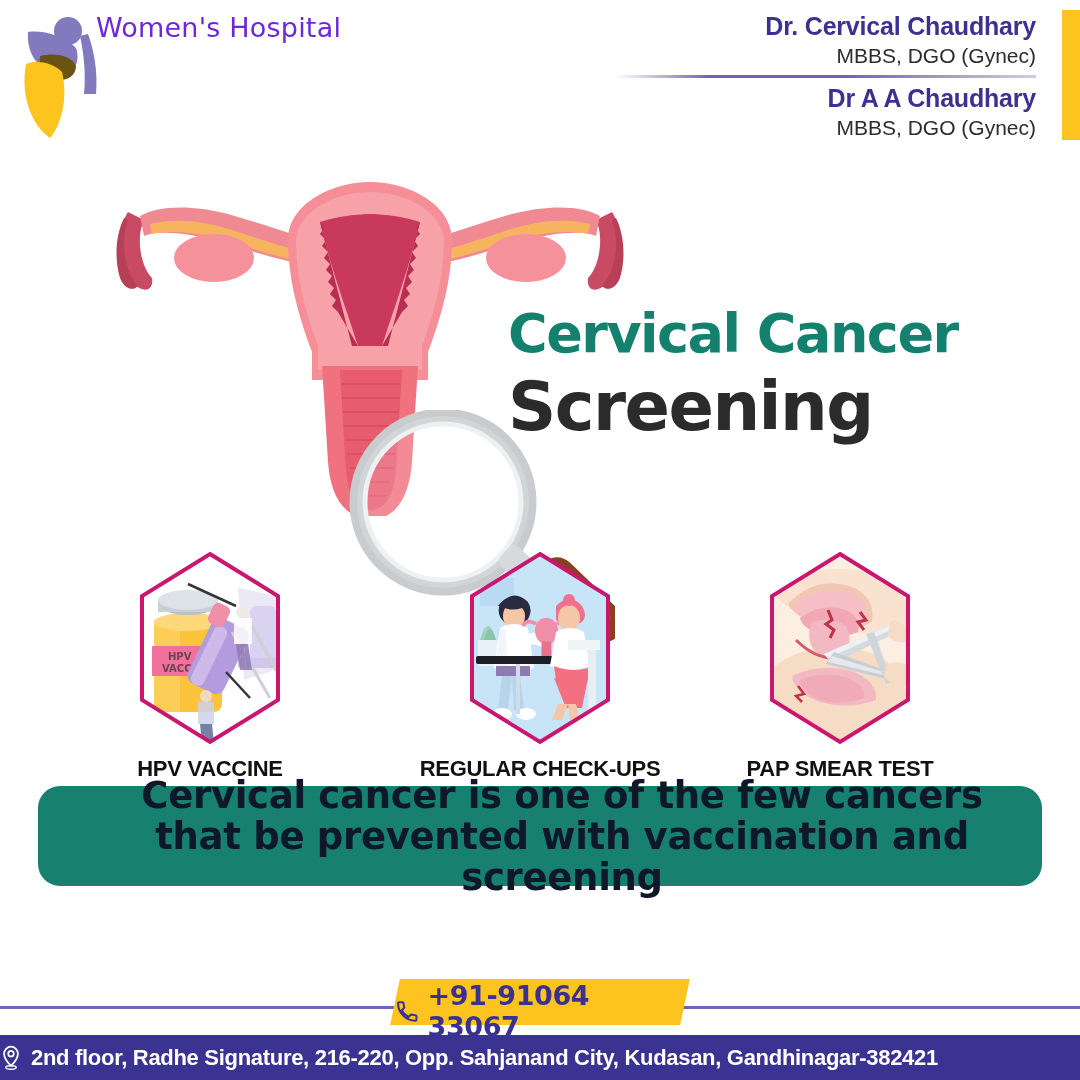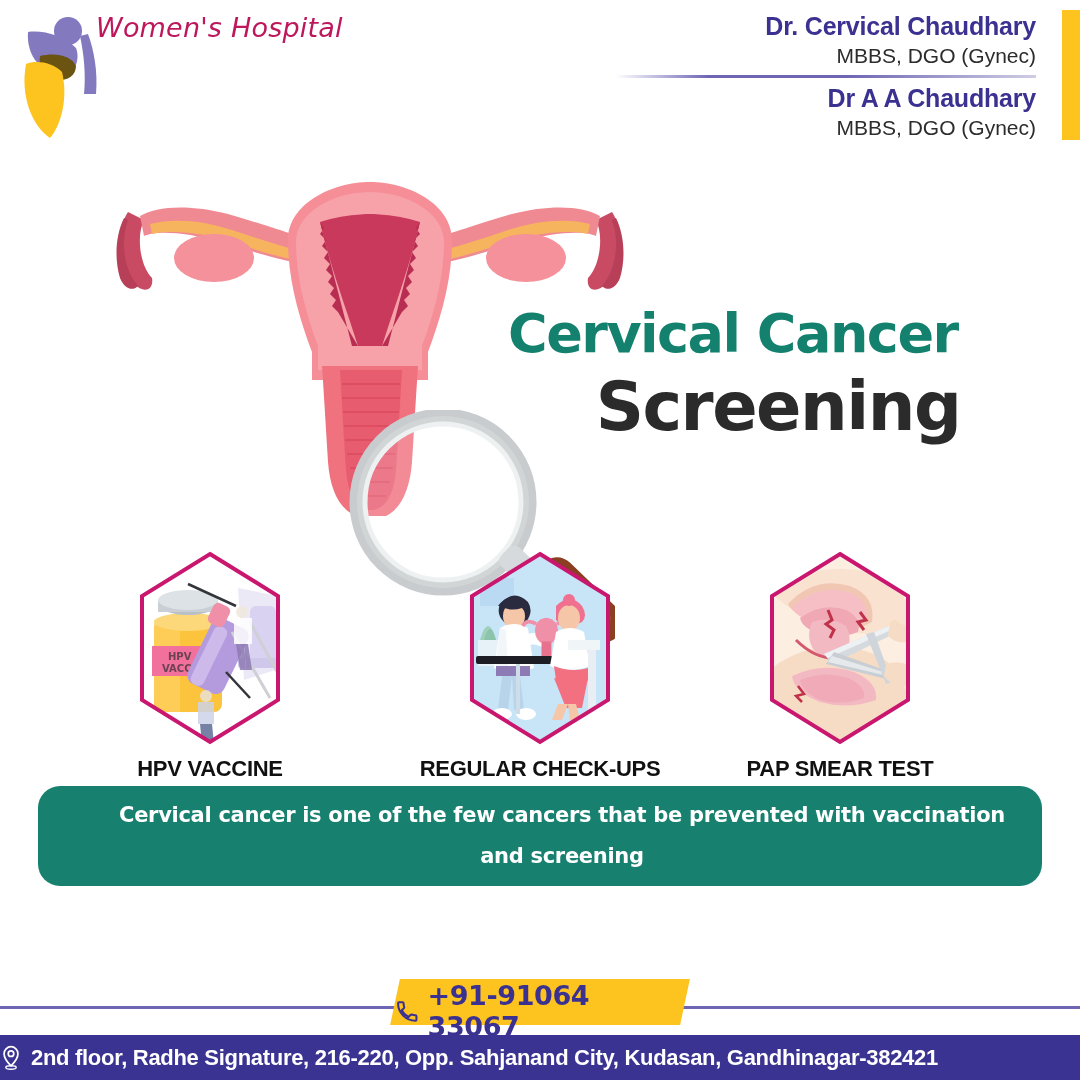--- a/index.html
+++ b/index.html
@@ -14,22 +14,22 @@
   
   .header{position:absolute;top:0;left:0;width:1080px;height:150px;}
   .logo-wrap{position:absolute;left:18px;top:14px;width:330px;height:125px;}
   .logo-mark{position:absolute;left:0;top:0;width:82px;height:125px;}
   .logo-text{position:absolute;left:78px;top:2px;width:260px;}
   .logo-aster{
     font-size:71px;font-weight:700;color:#8279bf;letter-spacing:-1px;
     line-height:74px;font-family:"DejaVu Sans", sans-serif;
   }
   .logo-sub{
-    font-size:27px;color:#be185d;letter-spacing:0.2px;margin-top:-4px;
-    font-family:"DejaVu Sans", sans-serif;font-weight:400;font-style:italic;
+    font-size:27px;color:#6d28d9;letter-spacing:0.2px;margin-top:-4px;
+    font-family:"DejaVu Sans", sans-serif;font-weight:400;
   }
 
   .docs{position:absolute;right:44px;top:10px;width:420px;text-align:right;}
   .doc-name{
     font-size:25px;font-weight:700;color:#3b3191;line-height:32px;
     font-family:"Liberation Sans", sans-serif;letter-spacing:-0.2px;
   }
   .doc-deg{
     font-size:21px;font-weight:400;color:#2c2c2c;line-height:27px;
     font-family:"Liberation Sans", sans-serif;
@@ -45,21 +45,21 @@
   .uterus{position:absolute;left:110px;top:20px;width:520px;height:350px;}
   .magnifier{position:absolute;left:345px;top:260px;width:270px;height:255px;}
 
   .title{position:absolute;left:508px;top:148px;width:540px;}
   .title-1{
     font-size:54px;font-weight:700;color:#14816f;line-height:72px;
     letter-spacing:-1.5px;font-family:"DejaVu Sans", sans-serif;
   }
   .title-2{
     font-size:67px;font-weight:700;color:#2b2b2b;line-height:74px;
-    letter-spacing:-1.5px;text-align:center;font-family:"DejaVu Sans", sans-serif;
+    letter-spacing:-1.5px;font-family:"DejaVu Sans", sans-serif;
   }
 
   
   .features{position:absolute;left:0;top:548px;width:1080px;height:240px;}
   .feat{position:absolute;width:300px;text-align:center;}
   .feat-1{left:60px;}
   .feat-2{left:390px;}
   .feat-3{left:690px;}
   .hexbox{position:relative;width:200px;height:200px;margin:0 auto;}
   .hexbox svg{display:block;}
@@ -68,21 +68,21 @@
     margin-top:8px;font-family:"Liberation Sans", sans-serif;white-space:nowrap;
   }
 
   
   .banner{
     position:absolute;left:38px;top:786px;width:1004px;height:100px;
     background:#17806f;border-radius:22px;
     display:flex;align-items:center;justify-content:center;
   }
   .banner-txt{
-    color:#ffffff;font-size:21px;font-weight:700;line-height:41px;
+    color:#0f172a;font-size:37px;font-weight:700;line-height:41px;
     text-align:center;padding:0 26px;letter-spacing:-0.3px;
     font-family:"DejaVu Sans", sans-serif;
     margin-left:44px;
   }
 
   
   .footer{position:absolute;left:0;top:960px;width:1080px;height:120px;}
   .foot-rule{position:absolute;left:0;top:46px;width:1080px;height:3px;background:#6e66b5;}
   .phone-badge{
     position:absolute;left:395px;top:979px;width:290px;height:46px;

